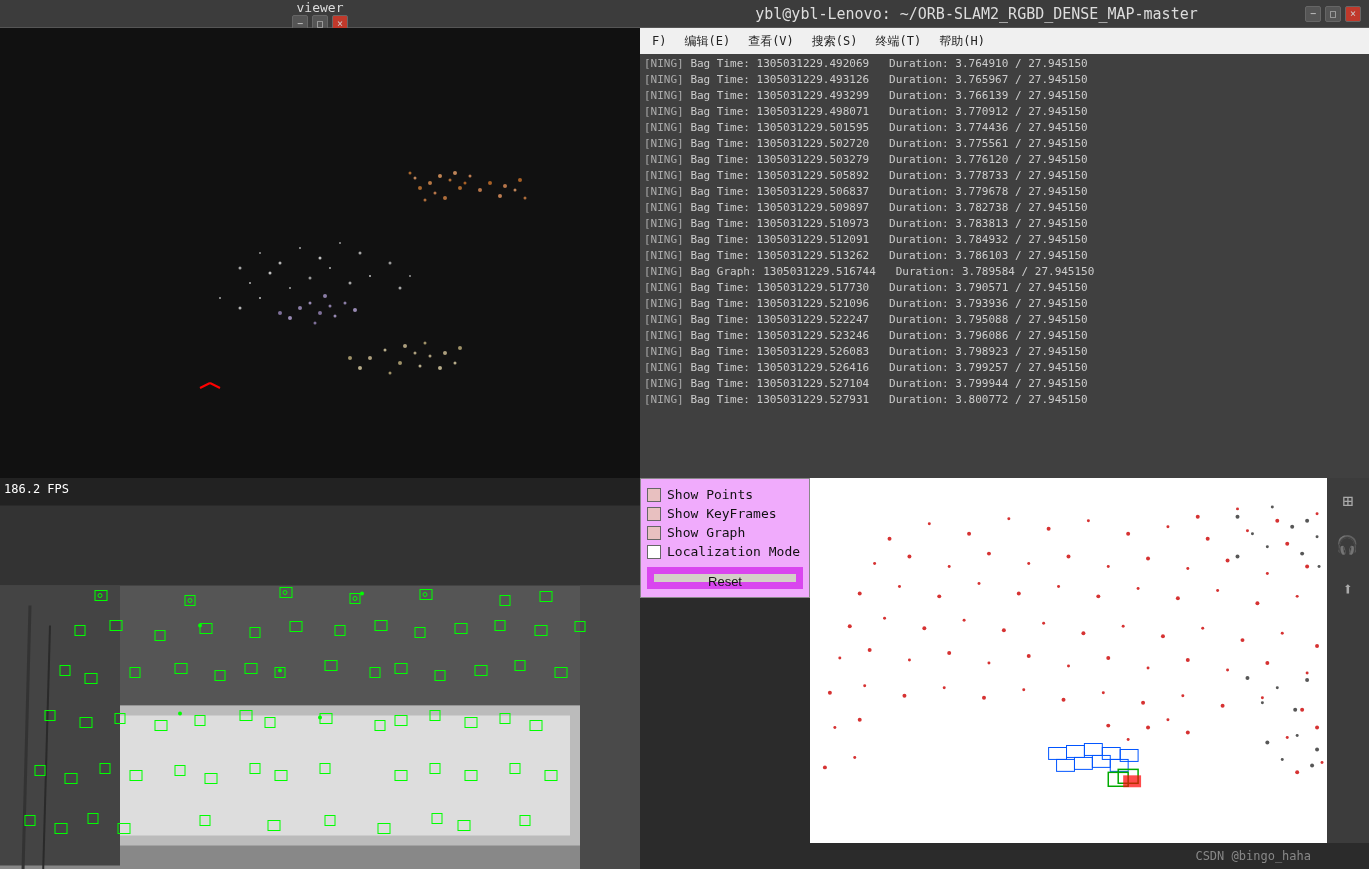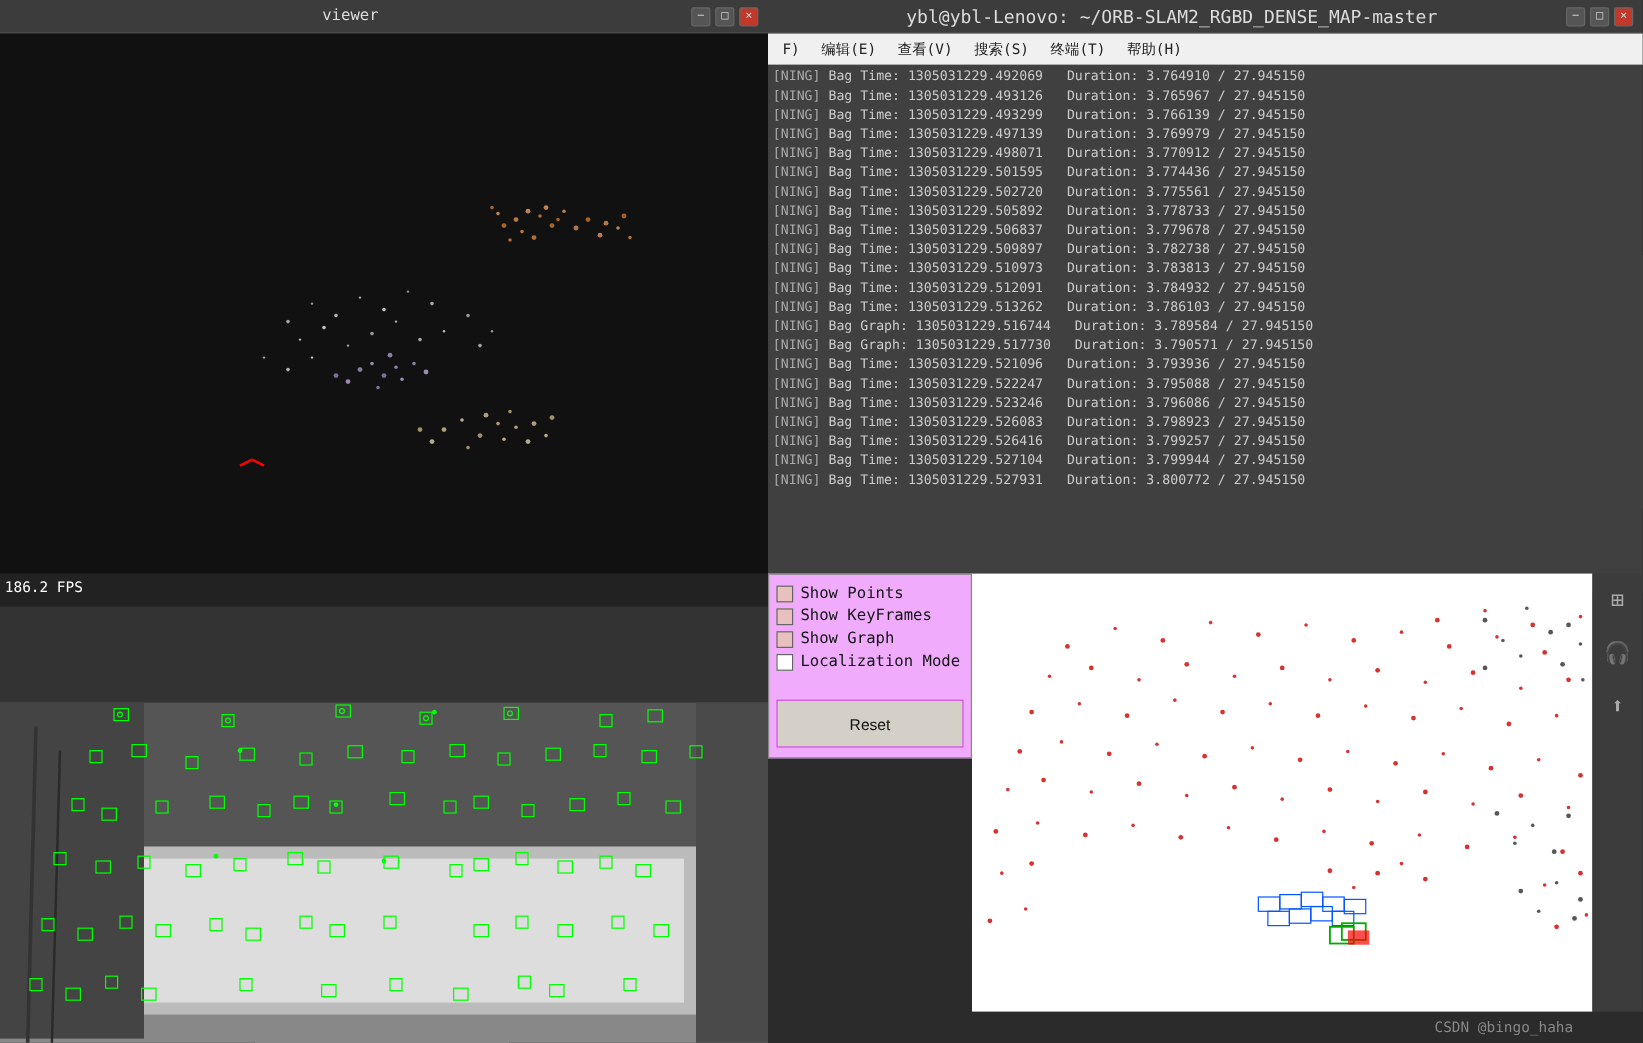--- a/index.html
+++ b/index.html
@@ -6,20 +6,21 @@
     body { width: 1369px; height: 869px; background: #2b2b2b; font-family: monospace; overflow: hidden; position: relative; }
 
     
     .viewer-titlebar {
       position: absolute;
       top: 0; left: 0; width: 640px; height: 28px;
       background: #3c3c3c;
       display: flex; align-items: center; justify-content: space-between;
       padding: 0 8px;
       border-bottom: 1px solid #555;
+      flex-direction: column;
     }
     .viewer-title {
       color: #ddd; font-size: 13px; flex: 1; text-align: center;
     }
     .titlebar-controls { display: flex; gap: 4px; }
     .titlebar-btn {
       width: 16px; height: 16px; border-radius: 2px;
       border: 1px solid #666; background: #555;
       color: #ccc; font-size: 10px; cursor: pointer;
       display: flex; align-items: center; justify-content: center;
@@ -121,25 +122,25 @@
     }
     .checkbox-box {
       width: 14px; height: 14px;
       border: 1px solid #666;
       background: #e8c0c0;
       flex-shrink: 0;
       cursor: pointer;
     }
     .checkbox-box.white { background: #fff; }
     .reset-btn {
-      margin-top: 20px;
+      margin-top: 4px;
       width: 100%;
-      height: 40px;
+      height: 22px;
       background: #d4d0c8;
-      border: 1px solid #d946ef;
+      border: 7px solid #d946ef;
       font-size: 13px;
       cursor: pointer;
       color: #111;
     }
 
     
     .map-view {
       position: absolute;
       top: 478px; left: 810px; right: 42px;
       height: 365px;
@@ -206,32 +207,32 @@
   <span class="menu-item">查看(V)</span>
   <span class="menu-item">搜索(S)</span>
   <span class="menu-item">终端(T)</span>
   <span class="menu-item">帮助(H)</span>
 </div>
 
 <div class="terminal-log" id="terminal-log">
 <div class="log-line"><span class="log-prefix">[NING]</span>&nbsp;<span class="log-time">Bag Time: 1305031229.492069</span>&nbsp;&nbsp;&nbsp;<span class="log-duration">Duration: 3.764910 / 27.945150</span></div>
     <div class="log-line"><span class="log-prefix">[NING]</span>&nbsp;<span class="log-time">Bag Time: 1305031229.493126</span>&nbsp;&nbsp;&nbsp;<span class="log-duration">Duration: 3.765967 / 27.945150</span></div>
     <div class="log-line"><span class="log-prefix">[NING]</span>&nbsp;<span class="log-time">Bag Time: 1305031229.493299</span>&nbsp;&nbsp;&nbsp;<span class="log-duration">Duration: 3.766139 / 27.945150</span></div>
-    <div class="log-line"><span class="log-prefix">[NING]</span>&nbsp;<span class="log-time">Bag Time: 1305031229.497139</span>&nbsp;&nbsp;&nbsp;<span class="log-duration">Duration: 3.769979 / 27.945150</span></div>
     <div class="log-line"><span class="log-prefix">[NING]</span>&nbsp;<span class="log-time">Bag Time: 1305031229.498071</span>&nbsp;&nbsp;&nbsp;<span class="log-duration">Duration: 3.770912 / 27.945150</span></div>
     <div class="log-line"><span class="log-prefix">[NING]</span>&nbsp;<span class="log-time">Bag Time: 1305031229.501595</span>&nbsp;&nbsp;&nbsp;<span class="log-duration">Duration: 3.774436 / 27.945150</span></div>
     <div class="log-line"><span class="log-prefix">[NING]</span>&nbsp;<span class="log-time">Bag Time: 1305031229.502720</span>&nbsp;&nbsp;&nbsp;<span class="log-duration">Duration: 3.775561 / 27.945150</span></div>
+    <div class="log-line"><span class="log-prefix">[NING]</span>&nbsp;<span class="log-time">Bag Time: 1305031229.503279</span>&nbsp;&nbsp;&nbsp;<span class="log-duration">Duration: 3.776120 / 27.945150</span></div>
     <div class="log-line"><span class="log-prefix">[NING]</span>&nbsp;<span class="log-time">Bag Time: 1305031229.505892</span>&nbsp;&nbsp;&nbsp;<span class="log-duration">Duration: 3.778733 / 27.945150</span></div>
     <div class="log-line"><span class="log-prefix">[NING]</span>&nbsp;<span class="log-time">Bag Time: 1305031229.506837</span>&nbsp;&nbsp;&nbsp;<span class="log-duration">Duration: 3.779678 / 27.945150</span></div>
     <div class="log-line"><span class="log-prefix">[NING]</span>&nbsp;<span class="log-time">Bag Time: 1305031229.509897</span>&nbsp;&nbsp;&nbsp;<span class="log-duration">Duration: 3.782738 / 27.945150</span></div>
     <div class="log-line"><span class="log-prefix">[NING]</span>&nbsp;<span class="log-time">Bag Time: 1305031229.510973</span>&nbsp;&nbsp;&nbsp;<span class="log-duration">Duration: 3.783813 / 27.945150</span></div>
     <div class="log-line"><span class="log-prefix">[NING]</span>&nbsp;<span class="log-time">Bag Time: 1305031229.512091</span>&nbsp;&nbsp;&nbsp;<span class="log-duration">Duration: 3.784932 / 27.945150</span></div>
     <div class="log-line"><span class="log-prefix">[NING]</span>&nbsp;<span class="log-time">Bag Time: 1305031229.513262</span>&nbsp;&nbsp;&nbsp;<span class="log-duration">Duration: 3.786103 / 27.945150</span></div>
     <div class="log-line"><span class="log-prefix">[NING]</span>&nbsp;<span class="log-time">Bag Graph: 1305031229.516744</span>&nbsp;&nbsp;&nbsp;<span class="log-duration">Duration: 3.789584 / 27.945150</span></div>
-    <div class="log-line"><span class="log-prefix">[NING]</span>&nbsp;<span class="log-time">Bag Graph: 1305031229.517730</span>&nbsp;&nbsp;&nbsp;<span class="log-duration">Duration: 3.790571 / 27.945150</span></div>
+    <div class="log-line"><span class="log-prefix">[NING]</span>&nbsp;<span class="log-time">Bag Time: 1305031229.517730</span>&nbsp;&nbsp;&nbsp;<span class="log-duration">Duration: 3.790571 / 27.945150</span></div>
     <div class="log-line"><span class="log-prefix">[NING]</span>&nbsp;<span class="log-time">Bag Time: 1305031229.521096</span>&nbsp;&nbsp;&nbsp;<span class="log-duration">Duration: 3.793936 / 27.945150</span></div>
     <div class="log-line"><span class="log-prefix">[NING]</span>&nbsp;<span class="log-time">Bag Time: 1305031229.522247</span>&nbsp;&nbsp;&nbsp;<span class="log-duration">Duration: 3.795088 / 27.945150</span></div>
     <div class="log-line"><span class="log-prefix">[NING]</span>&nbsp;<span class="log-time">Bag Time: 1305031229.523246</span>&nbsp;&nbsp;&nbsp;<span class="log-duration">Duration: 3.796086 / 27.945150</span></div>
     <div class="log-line"><span class="log-prefix">[NING]</span>&nbsp;<span class="log-time">Bag Time: 1305031229.526083</span>&nbsp;&nbsp;&nbsp;<span class="log-duration">Duration: 3.798923 / 27.945150</span></div>
     <div class="log-line"><span class="log-prefix">[NING]</span>&nbsp;<span class="log-time">Bag Time: 1305031229.526416</span>&nbsp;&nbsp;&nbsp;<span class="log-duration">Duration: 3.799257 / 27.945150</span></div>
     <div class="log-line"><span class="log-prefix">[NING]</span>&nbsp;<span class="log-time">Bag Time: 1305031229.527104</span>&nbsp;&nbsp;&nbsp;<span class="log-duration">Duration: 3.799944 / 27.945150</span></div>
     <div class="log-line"><span class="log-prefix">[NING]</span>&nbsp;<span class="log-time">Bag Time: 1305031229.527931</span>&nbsp;&nbsp;&nbsp;<span class="log-duration">Duration: 3.800772 / 27.945150</span></div>
   </div>
 
 <div class="viewer-3d">

